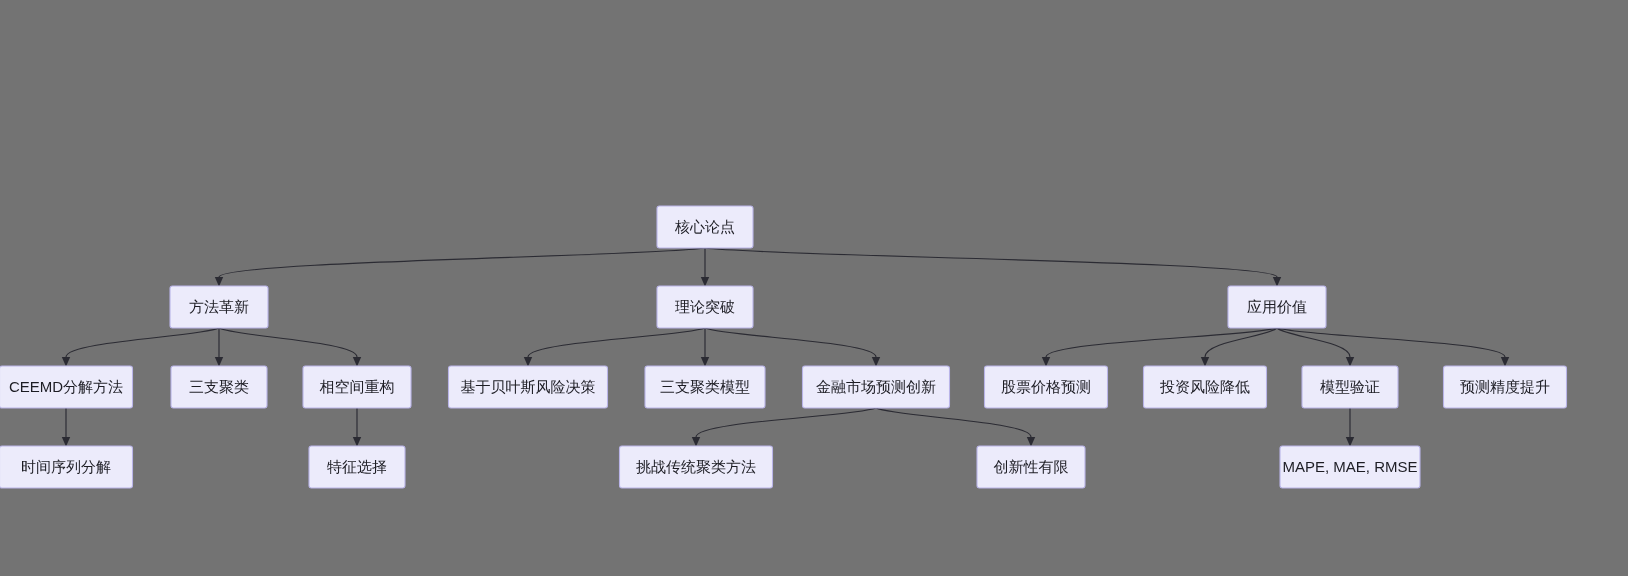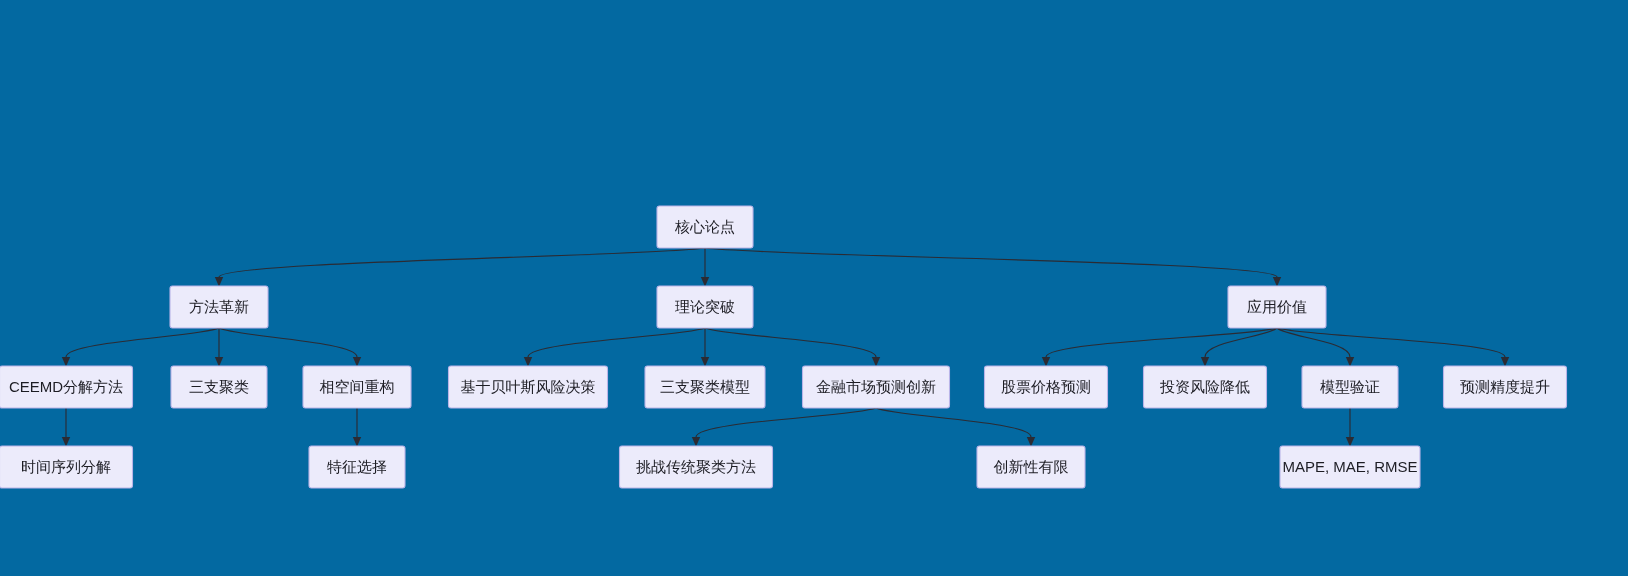--- a/index.html
+++ b/index.html
@@ -11,21 +11,21 @@
   body {
     width: 1628px;
     height: 576px;
     font-family: "Liberation Sans", "DejaVu Sans", sans-serif;
     overflow: hidden;
   }
   #diagram-root {
     position: relative;
     width: 1628px;
     height: 576px;
-    background: #0369a1;
+    background: #737373;
   }
   #flow-svg {
     position: absolute;
     left: 0;
     top: 0;
     width: 1628px;
     height: 576px;
     display: block;
   }
   .node-rect {

